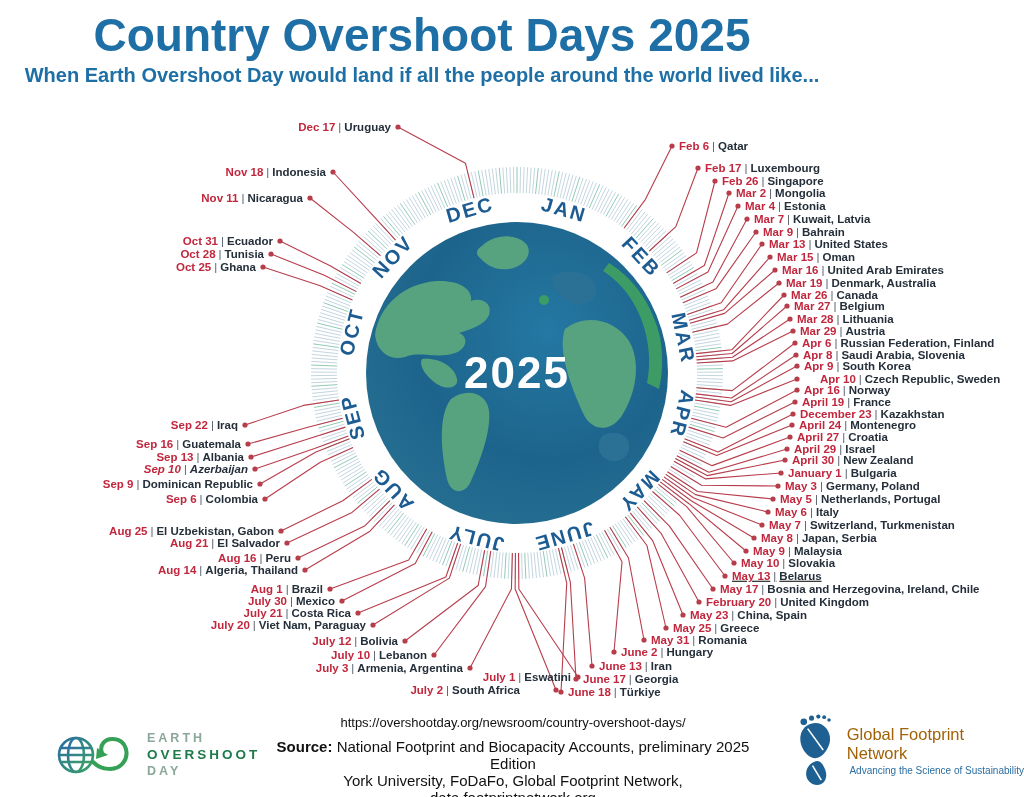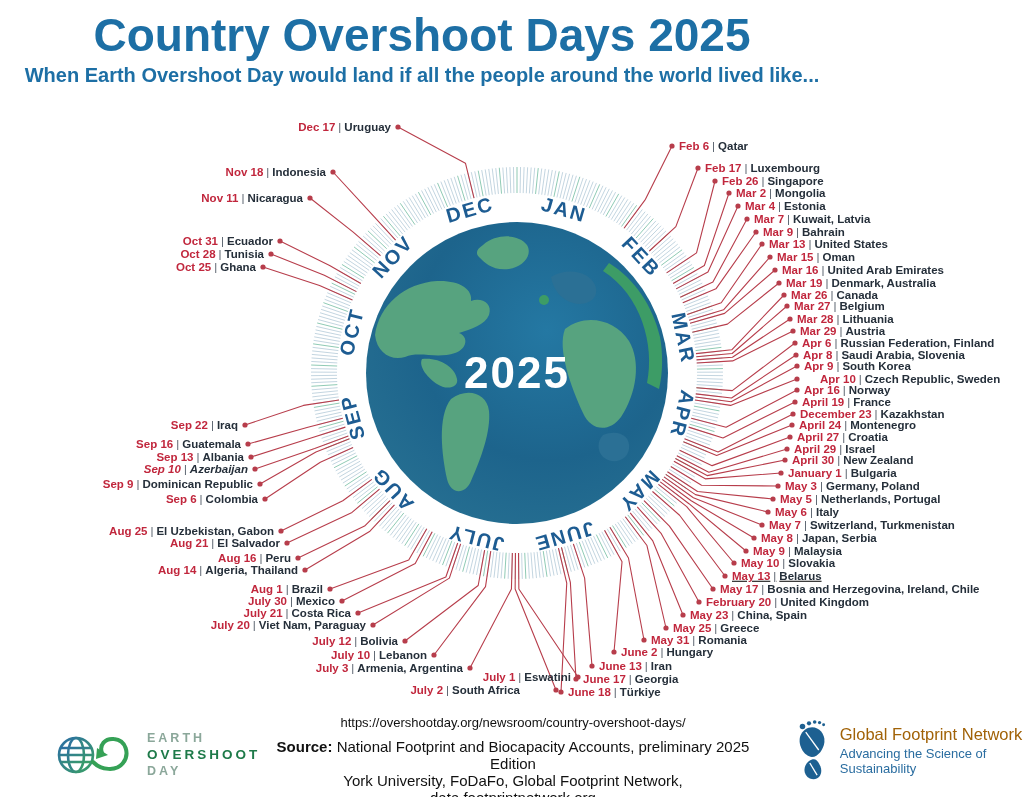--- a/index.html
+++ b/index.html
@@ -26,21 +26,21 @@
   .eod-txt div{letter-spacing:3px;}
   .eod-l1,.eod-l3{font-size:12.5px;color:#8ba79a;font-weight:bold;}
   .eod-l2{font-size:13.5px;color:#1e7a49;font-weight:bold;margin:2px 0;}
   .finfo{position:absolute;left:263px;top:714px;width:500px;text-align:center;color:#111111;}
   .finfo .fh{font-size:13px;font-weight:bold;}
   .finfo .fu{font-size:13px;margin-top:1px;}
   .finfo .fs{font-size:15px;margin-top:8px;}
   .finfo .fs b{font-weight:bold;}
   .gfn{position:absolute;left:796px;top:712px;display:flex;align-items:center;gap:8px;}
   .gfn-name{font-size:16.5px;color:#a16207;}
-  .gfn-tag{font-size:13px;color:#2a6da0;margin-top:2px;}
+  .gfn-tag{font-size:10px;color:#2a6da0;margin-top:2px;text-align:right;}
 </style>
 </head>
 <body>
 
 <div class="canvas">
 
   <div class="hdr">
     <h1 class="title">Country Overshoot Days 2025</h1>
     <p class="subtitle">When Earth Overshoot Day would land if all the people around the world lived like...</p>
   </div>

